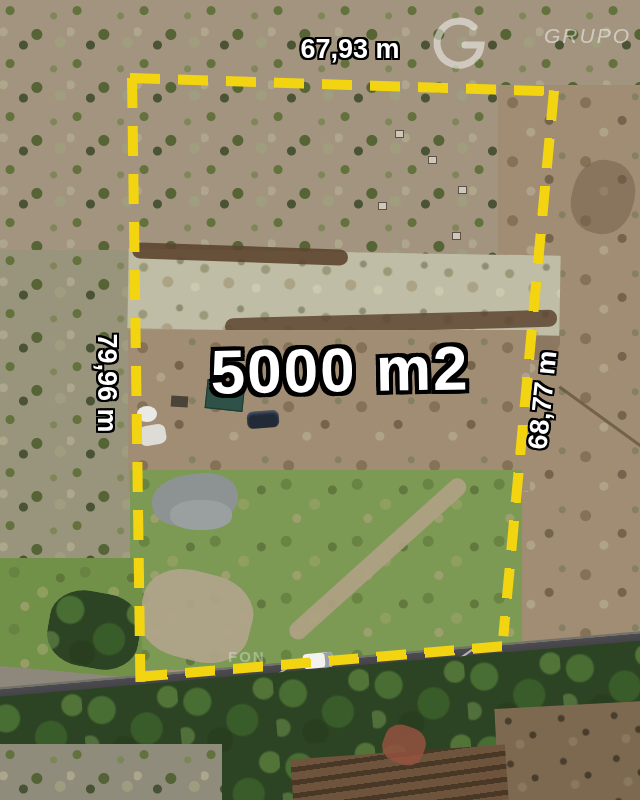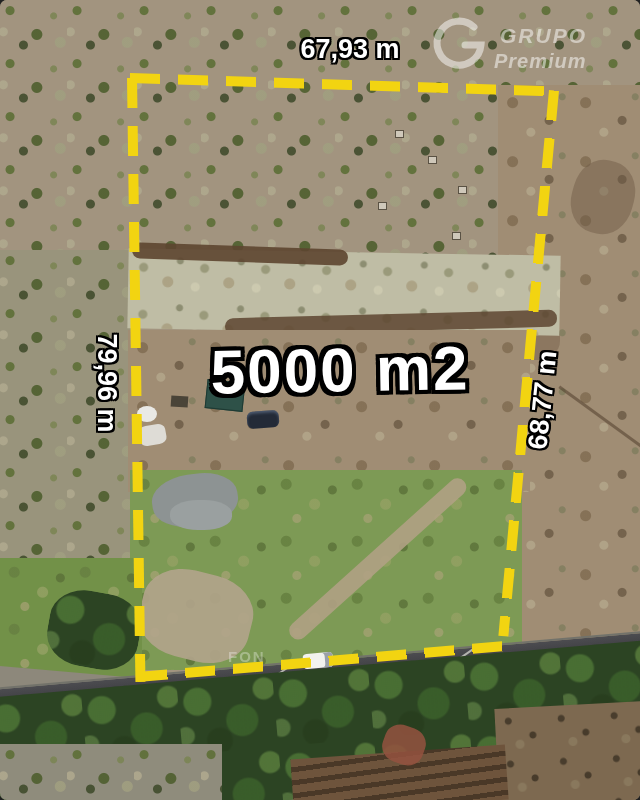--- a/index.html
+++ b/index.html
@@ -1,20 +1,19 @@
 <!DOCTYPE html>
 <html><head>
 <meta charset="utf-8">
 <style>
   html,body{margin:0;padding:0;background:#222;}
   .stage{
     position:relative;width:640px;height:800px;overflow:hidden;
     font-family:"Liberation Sans", sans-serif;
     background:#a2947f;
-    border-radius:7px;
   }
   .abs{position:absolute;}
 
   
   .tex-scrub{
     background-color:#a2947f;
     background-image:
       radial-gradient(circle at 15% 20%, rgba(96,112,58,.95) 0 4px, transparent 5px),
       radial-gradient(circle at 55% 65%, rgba(78,94,46,.9) 0 5px, transparent 6px),
       radial-gradient(circle at 80% 30%, rgba(122,132,82,.85) 0 3px, transparent 4px),
@@ -82,21 +81,21 @@
     text-shadow:-2px -2px 0 #000,2px -2px 0 #000,-2px 2px 0 #000,2px 2px 0 #000,
                 -2px 0 0 #000,2px 0 0 #000,0 -2px 0 #000,0 2px 0 #000;
   }
   .area-big{
     color:#fff;font-weight:bold;font-size:62px;white-space:nowrap;letter-spacing:2px;
     text-shadow:-4px -4px 0 #000,4px -4px 0 #000,-4px 4px 0 #000,4px 4px 0 #000,
                 -4px 0 0 #000,4px 0 0 #000,0 -4px 0 #000,0 4px 0 #000,
                 -3px -3px 0 #000,3px 3px 0 #000;
   }
   .wm{color:rgba(255,255,255,.5);font-style:italic;white-space:nowrap;}
-  .wm-top{font-size:21px;font-weight:bold;letter-spacing:2px;}
+  .wm-top{font-size:21px;font-weight:normal;letter-spacing:2px;margin-left:44px;}
   .wm-bot{font-size:20px;font-weight:bold;letter-spacing:1px;}
   .wm-faint{color:rgba(255,255,255,.32);font-weight:bold;font-size:15px;letter-spacing:2px;}
 </style>
 </head>
 <body>
 
 <div class="stage" style="--yl:#f2d411;">
 
   <div class="abs tex-scrub" style="left:0;top:0;width:640px;height:266px;"></div>
   <div class="abs tex-scrub" style="left:0;top:250px;width:136px;height:345px;background-color:#99947c;"></div>
@@ -154,17 +153,16 @@
 
   <div class="abs area-big" style="left:340px;top:370px;transform:translate(-50%,-50%) rotate(-1deg);">5000 m2</div>
 
   <div class="abs" style="left:428px;top:12px;width:212px;height:70px;">
     <span class="abs" style="left:0;top:2px;opacity:.5;">
       <svg width="62" height="62" viewBox="0 0 62 62">
         <path d="M46 13 A22 22 0 1 0 53 31 L37 31" stroke="#ffffff" stroke-width="7" fill="none" stroke-linecap="round"></path>
       </svg>
     </span>
     <span class="abs wm wm-top" style="left:72px;top:12px;">GRUPO</span>
-    <span class="abs wm wm-bot" style="left:66px;top:38px;">Premium</span>
   </div>
   <div class="abs wm-faint" style="left:228px;top:648px;">FON</div>
 
 </div>
 
 </body></html>

